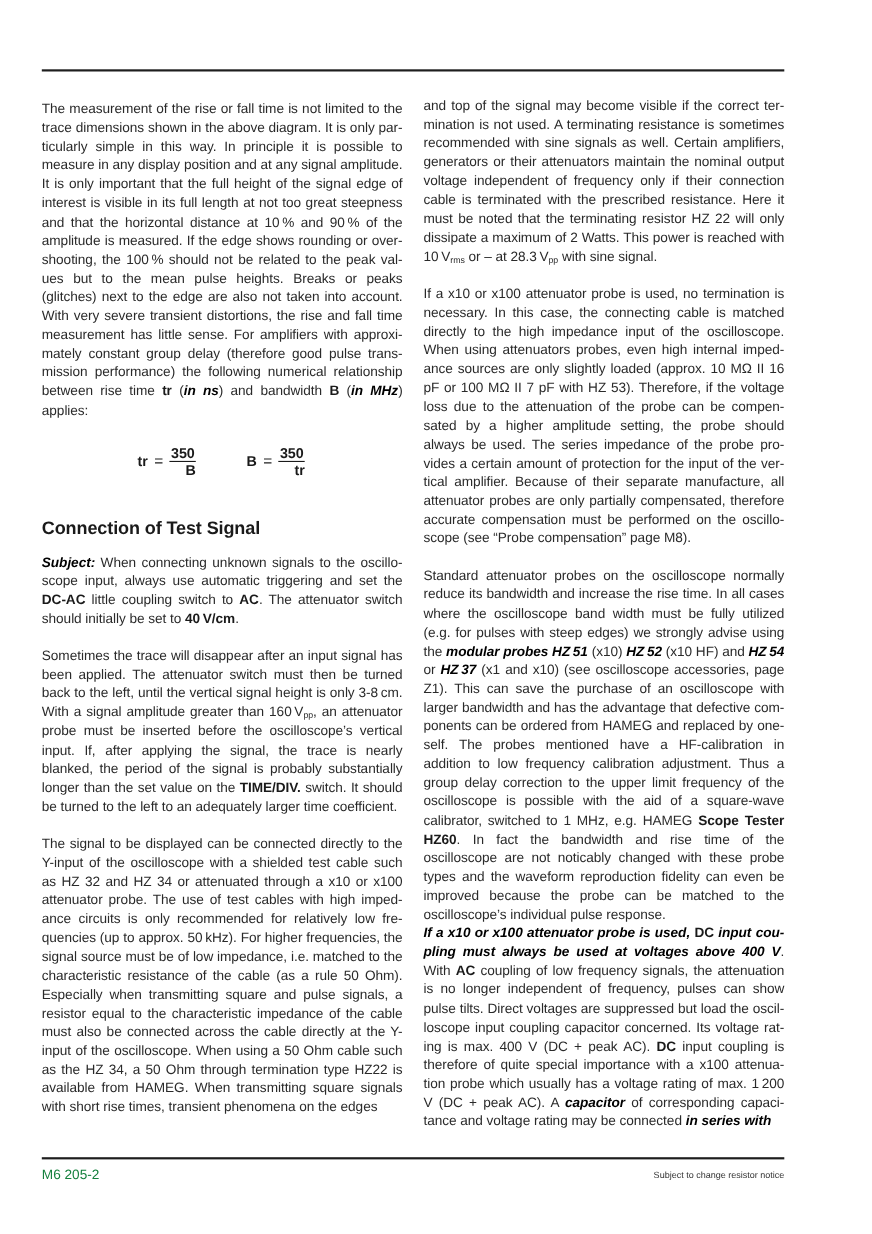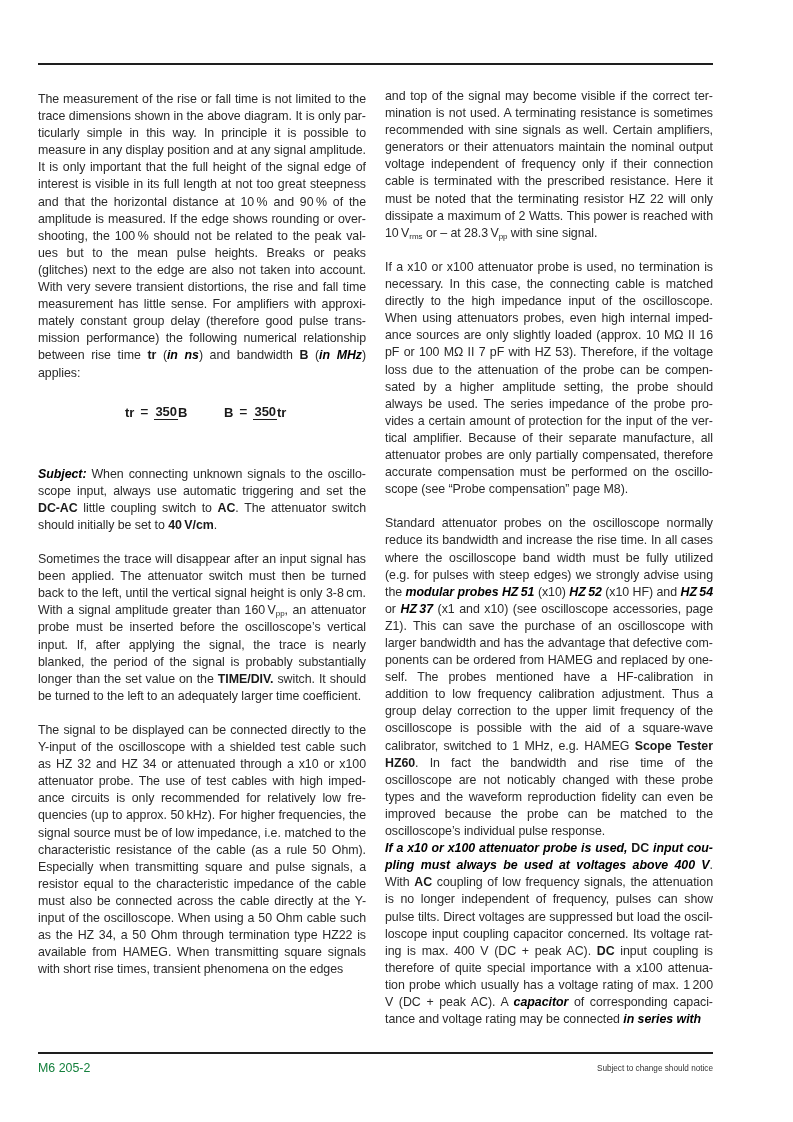--- a/index.html
+++ b/index.html
@@ -17,21 +17,21 @@
   .b { font-weight: bold; color: #1a1a1a; }
   .bi { font-weight: bold; font-style: italic; color: #000000; }
   sub { font-size: 8px; vertical-align: -2px; line-height: 0; }
   .formula { position: relative; height: 84px; margin-top: 0; }
   .eq { position: absolute; top: 22px; display: flex; align-items: center; font-weight: bold;
         font-size: 13px; color: #1a1a1a; }
   .eq.one { left: 87px; }
   .eq.two { left: 186px; }
   .eq .lhs { margin-right: 6px; }
   .eq .eqsign { margin-right: 6px; font-weight: normal; font-size: 14px; }
-  .frac { display: inline-flex; flex-direction: row; align-items: center; line-height: 15px; }
+  .frac { display: inline-flex; flex-direction: column; align-items: flex-end; line-height: 15px; }
   .frac .num { border-bottom: 1.2px solid #1a1a1a; padding: 0 1px; }
   h2 { margin: 0; font-size: 16.4px; font-weight: bold; color: #1a1a1a; line-height: 22px;
        letter-spacing: -0.1px; }
   .h2wrap { margin-top: 3px; margin-bottom: 12px; }
   .footer-left { position: absolute; left: 38px; top: 1061px; font-size: 12.4px; color: #15803d; }
   .footer-right { position: absolute; right: 80px; top: 1064px; font-size: 8.2px; color: #333; }
 </style>
 </head>
 <body>
 
@@ -52,20 +52,23 @@
     <div class="eq two">
       <span class="lhs">B</span>
       <span class="eqsign">=</span>
       <span class="frac">
         <span class="num">350</span>
         <span class="den">tr</span>
       </span>
     </div>
   </div>
 
+  <div class="h2wrap">
+      <h2>Connection of Test Signal</h2>
+    </div>
 
   <p><span class="bi">Subject:</span><span> When connecting unknown signals to the oscillo­scope input, always use automatic triggering and set the </span><span class="b">DC-AC</span><span> little coupling switch to </span><span class="b">AC</span><span>. The attenuator switch should initially be set to </span><span class="b">40 V/cm</span><span>.</span></p>
   <div class="gap"></div>
 
   <p><span>Sometimes the trace will disappear after an input signal has been applied. The attenuator switch must then be turned back to the left, until the vertical signal height is only 3-8 cm. With a signal amplitude greater than 160 V</span><sub>pp</sub><span>, an attenuator probe must be inserted before the oscilloscope’s vertical input. If, after applying the signal, the trace is nearly blanked, the period of the signal is probably substantially longer than the set value on the </span><span class="b">TIME/DIV.</span><span> switch. It should be turned to the left to an adequately larger time coefficient.</span></p>
   <div class="gap"></div>
 
   <p>The signal to be displayed can be connected directly to the Y-input of the oscilloscope with a shielded test cable such as HZ 32 and HZ 34 or attenuated through a x10 or x100 attenuator probe. The use of test cables with high imped­ance circuits is only recommended for relatively low fre­quencies (up to approx. 50 kHz). For higher frequencies, the signal source must be of low impedance, i.e. matched to the characteristic resistance of the cable (as a rule 50 Ohm). Especially when transmitting square and pulse signals, a resistor equal to the characteristic impedance of the cable must also be connected across the cable directly at the Y-input of the oscilloscope. When using a 50 Ohm cable such as the HZ 34, a 50 Ohm through termination type HZ22 is available from HAMEG. When transmitting square signals with short rise times, transient phenomena on the edges</p>
 </div>
 
@@ -76,13 +79,13 @@
   <p>If a x10 or x100 attenuator probe is used, no termination is necessary. In this case, the connecting cable is matched directly to the high impedance input of the oscilloscope. When using attenuators probes, even high internal imped­ance sources are only slightly loaded (approx. 10 MΩ II 16 pF or 100 MΩ II 7 pF with HZ 53). Therefore, if the voltage loss due to the attenuation of the probe can be compen­sated by a higher amplitude setting, the probe should always be used. The series impedance of the probe pro­vides a certain amount of protection for the input of the ver­tical amplifier. Because of their separate manufacture, all attenuator probes are only partially compensated, therefore accurate compensation must be performed on the oscillo­scope (see “Probe compensation” page M8).</p>
   <div class="gap"></div>
 
   <p><span>Standard attenuator probes on the oscilloscope normally reduce its bandwidth and increase the rise time. In all cases where the oscilloscope band width must be fully utilized (e.g. for pulses with steep edges) we strongly advise using the </span><span class="bi">modular probes HZ 51</span><span> (x10) </span><span class="bi">HZ 52</span><span> (x10 HF) and </span><span class="bi">HZ 54</span><span> or </span><span class="bi">HZ 37</span><span> (x1 and x10) (see oscilloscope accessories, page Z1). This can save the purchase of an oscilloscope with larger bandwidth and has the advantage that defective com­ponents can be ordered from HAMEG and replaced by one­self. The probes mentioned have a HF-calibration in addition to low frequency calibration adjustment. Thus a group delay correction to the upper limit frequency of the oscilloscope is possible with the aid of a square-wave calibrator, switched to 1 MHz, e.g. HAMEG </span><span class="b">Scope Tester HZ60</span><span>. In fact the bandwidth and rise time of the oscilloscope are not notica­bly changed with these probe types and the waveform reproduction fidelity can even be improved because the probe can be matched to the oscilloscope’s individual pulse response.</span></p>
 
   <p><span class="bi">If a x10 or x100 attenuator probe is used,</span><span class="b"> DC</span><span class="bi"> input cou­pling must always be used at voltages above 400 V</span><span>. With </span><span class="b">AC</span><span> coupling of low frequency signals, the attenuation is no longer independent of frequency, pulses can show pulse tilts. Direct voltages are suppressed but load the oscil­loscope input coupling capacitor concerned. Its voltage rat­ing is max. 400 V (DC + peak AC). </span><span class="b">DC</span><span> input coupling is therefore of quite special importance with a x100 attenua­tion probe which usually has a voltage rating of max. 1 200 V (DC + peak AC). A </span><span class="bi">capacitor</span><span> of corresponding capaci­tance and voltage rating may be connected </span><span class="bi">in series with</span></p>
 </div>
 
 <div class="rule bottom"></div>
 <div class="footer-left">M6 205-2</div>
-<div class="footer-right">Subject to change should notice</div>
+<div class="footer-right">Subject to change resistor notice</div>
 
 </body></html>

